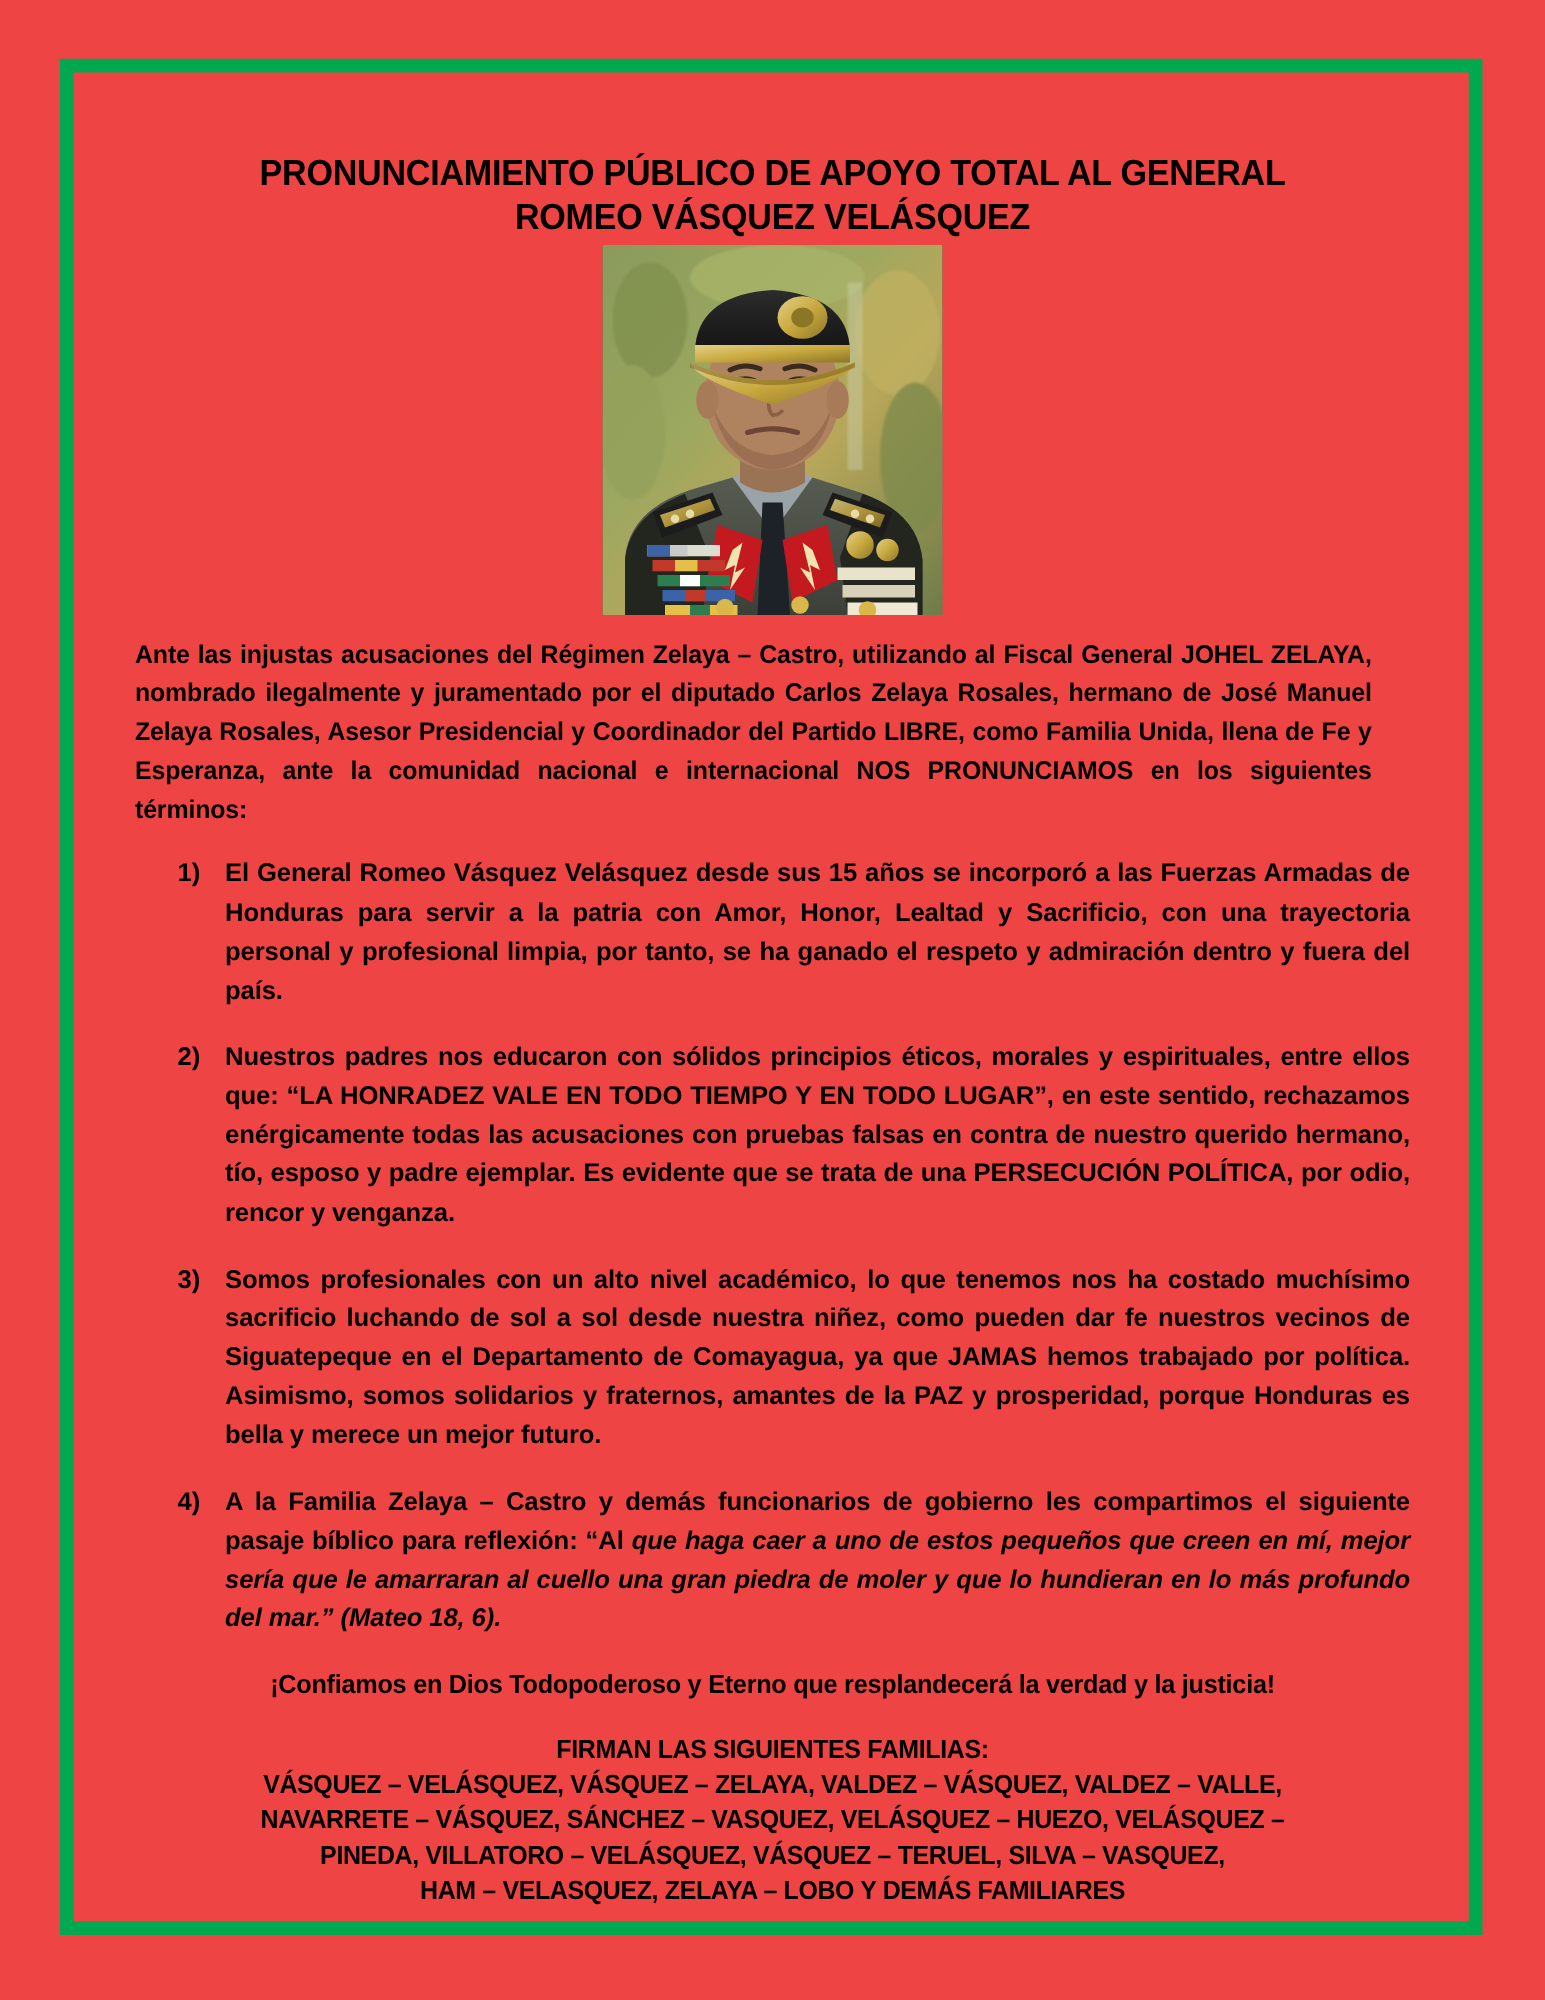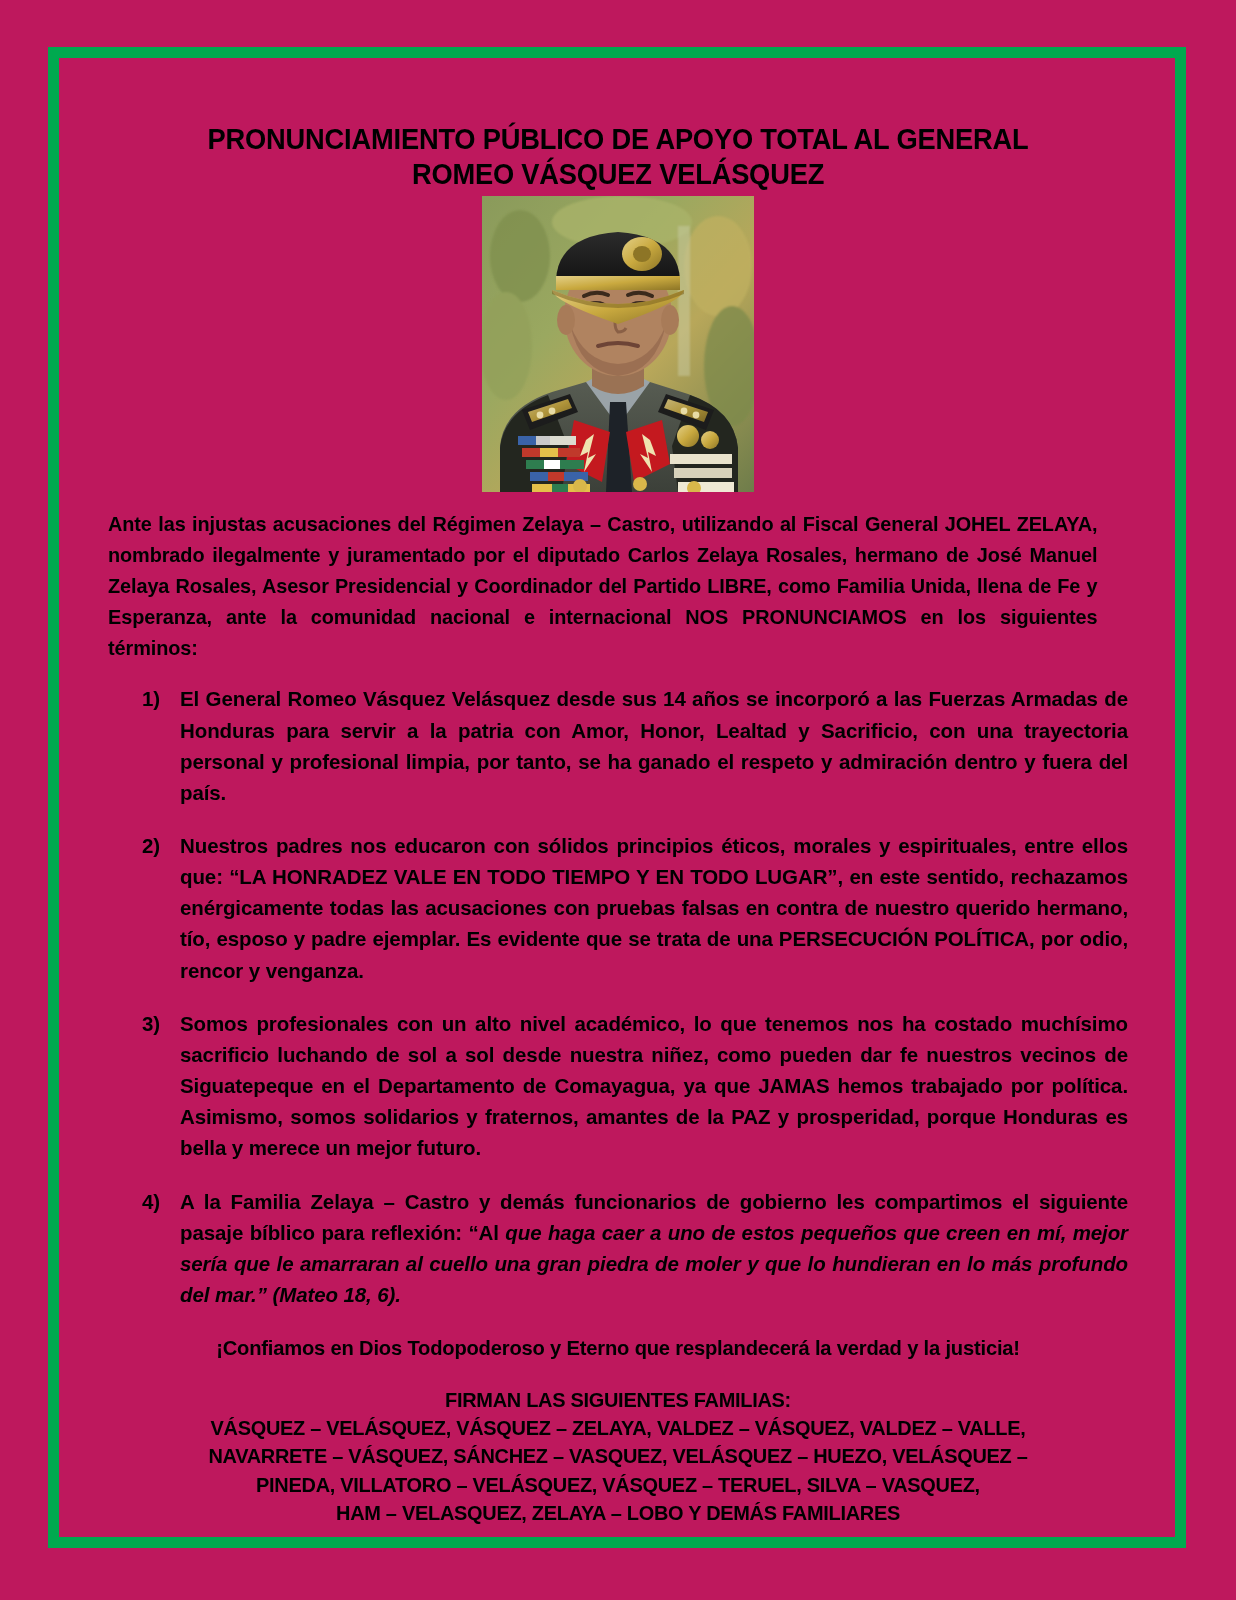--- a/index.html
+++ b/index.html
@@ -13,21 +13,21 @@
     height: 1600px;
     font-family: "Liberation Sans", "DejaVu Sans", sans-serif;
     color: #000000;
     overflow: hidden;
   }
 
   .page {
     position: relative;
     width: 1236px;
     height: 1600px;
-    background: #be185d;
+    background: #ef4444;
   }
 
   
   .green-frame {
     position: absolute;
     left: 48px;
     top: 47px;
     width: 1138px;
     height: 1501px;
     border: 11px solid #00a94f;
@@ -267,21 +267,21 @@
           <circle cx="212" cy="292" r="7" fill="#d9b74a"></circle>
         </svg>
       </div>
     </div>
 
     <p class="intro">Ante las injustas acusaciones del Régimen Zelaya – Castro, utilizando al Fiscal General JOHEL ZELAYA, nombrado ilegalmente y juramentado por el diputado Carlos Zelaya Rosales, hermano de José Manuel Zelaya Rosales, Asesor Presidencial y Coordinador del Partido LIBRE, como Familia Unida, llena de Fe y Esperanza, ante la comunidad nacional e internacional NOS PRONUNCIAMOS en los siguientes términos:</p>
 
     <ol class="claims">
       <li>
         <span class="marker">1)</span>
-        <span class="claim-body">El General Romeo Vásquez Velásquez desde sus 14 años se incorporó a las Fuerzas Armadas de Honduras para servir a la patria con Amor, Honor, Lealtad y Sacrificio, con una trayectoria personal y profesional limpia, por tanto, se ha ganado el respeto y admiración dentro y fuera del país.</span>
+        <span class="claim-body">El General Romeo Vásquez Velásquez desde sus 15 años se incorporó a las Fuerzas Armadas de Honduras para servir a la patria con Amor, Honor, Lealtad y Sacrificio, con una trayectoria personal y profesional limpia, por tanto, se ha ganado el respeto y admiración dentro y fuera del país.</span>
       </li>
       <li>
         <span class="marker">2)</span>
         <span class="claim-body">Nuestros padres nos educaron con sólidos principios éticos, morales y espirituales, entre ellos que: “LA HONRADEZ VALE EN TODO TIEMPO Y EN TODO LUGAR”, en este sentido, rechazamos enérgicamente todas las acusaciones con pruebas falsas en contra de nuestro querido hermano, tío, esposo y padre ejemplar. Es evidente que se trata de una PERSECUCIÓN POLÍTICA, por odio, rencor y venganza.</span>
       </li>
       <li>
         <span class="marker">3)</span>
         <span class="claim-body">Somos profesionales con un alto nivel académico, lo que tenemos nos ha costado muchísimo sacrificio luchando de sol a sol desde nuestra niñez, como pueden dar fe nuestros vecinos de Siguatepeque en el Departamento de Comayagua, ya que JAMAS hemos trabajado por política. Asimismo, somos solidarios y fraternos, amantes de la PAZ y prosperidad, porque Honduras es bella y merece un mejor futuro.</span>
       </li>
       <li>

